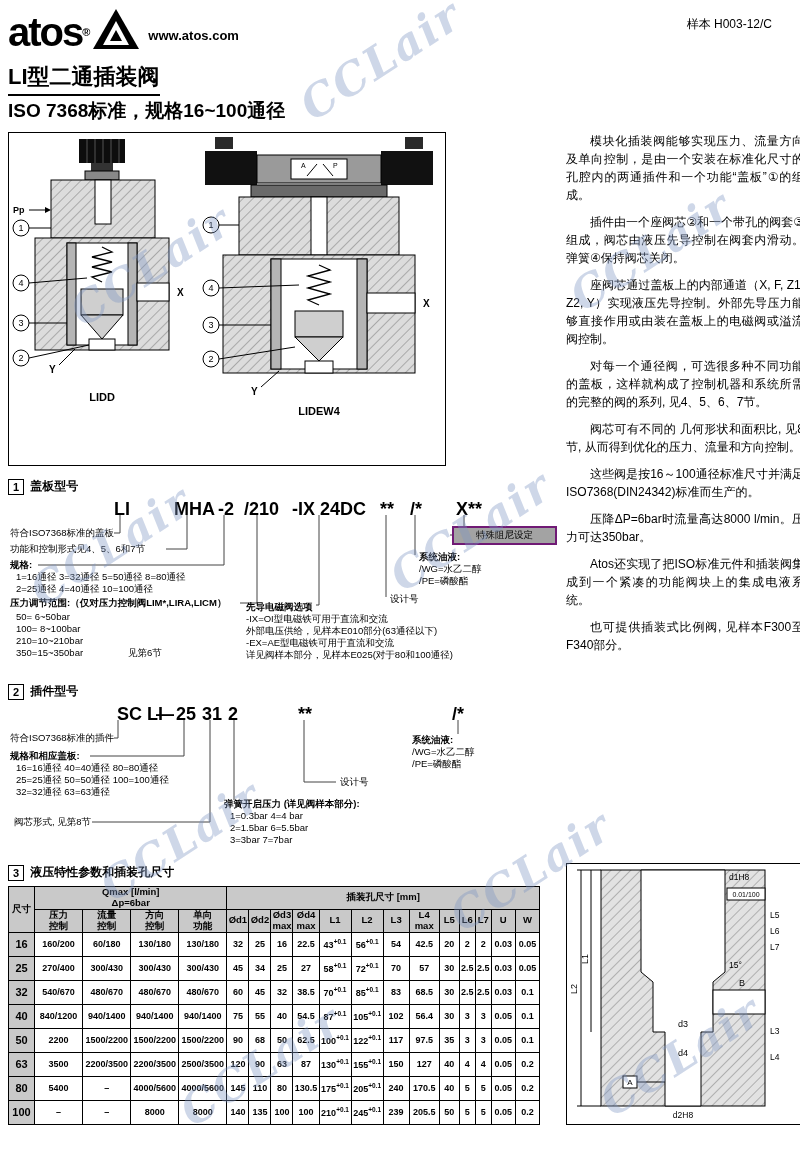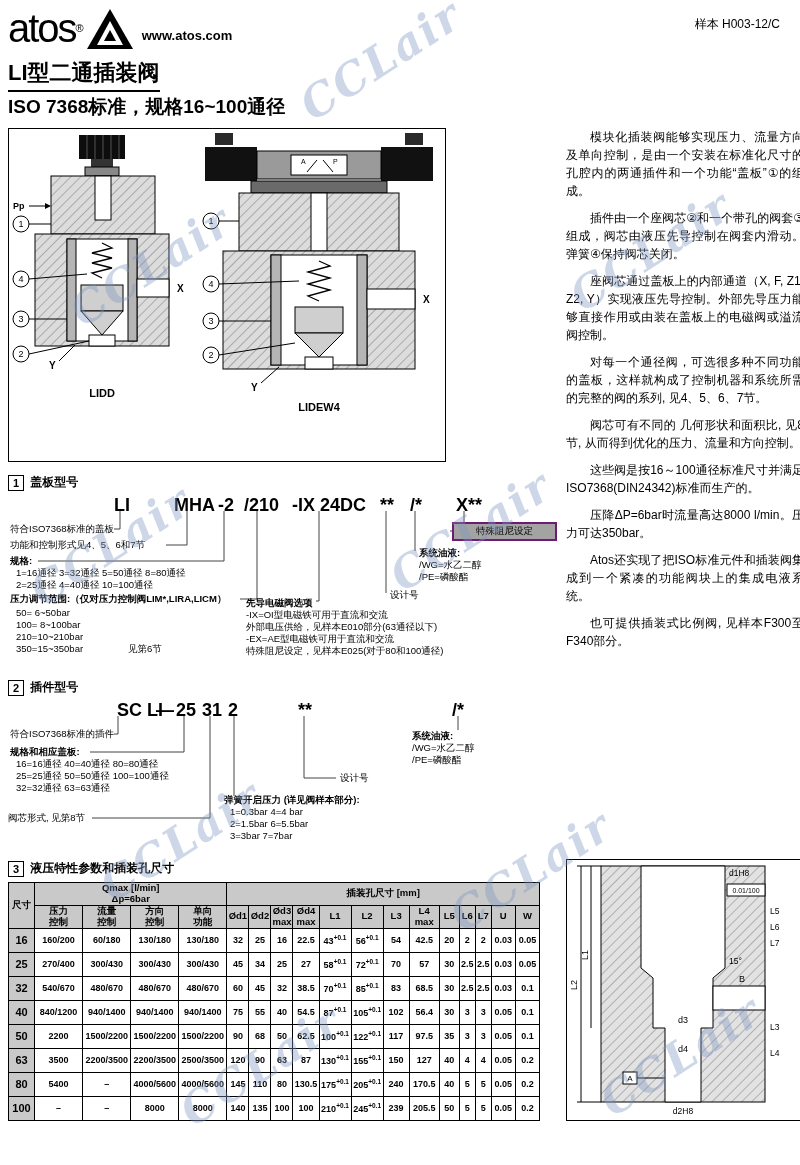--- a/index.html
+++ b/index.html
@@ -6,25 +6,25 @@
   body{width:800px;height:1165px;position:relative;overflow:hidden;
        font-family:"Liberation Sans","DejaVu Sans",sans-serif;color:#000;}
   .page{position:relative;width:800px;height:1165px;padding:6px 4px 0 8px;box-sizing:border-box;}
 
   
   .wm{position:absolute;font:italic bold 44px "DejaVu Serif",serif;color:rgba(125,150,195,.38);
       transform:rotate(-33deg);letter-spacing:2px;pointer-events:none;z-index:30;}
 
   
   .hdr{display:flex;align-items:flex-start;}
-  .brand{font-size:40px;font-weight:normal;letter-spacing:-2px;line-height:44px;}
+  .brand{font-size:40px;font-weight:bold;letter-spacing:-2px;line-height:52px;}
   .reg{font-size:11px;vertical-align:top;}
   .logo-tri{margin-left:4px;margin-top:2px;}
   .site{font-size:13px;font-weight:bold;margin-left:8px;margin-top:22px;}
-  .doccode{margin-left:auto;font-size:12px;margin-top:10px;margin-right:16px;}
+  .doccode{margin-left:auto;font-size:12px;margin-top:10px;margin-right:24px;}
 
   
   .titleblock{margin-top:4px;}
   .title-main{display:inline-block;font-size:22px;font-weight:bold;border-bottom:2px solid #000;padding-bottom:2px;}
   .title-sub{font-size:19px;font-weight:bold;margin-top:2px;}
 
   
   .columns{display:flex;gap:10px;margin-top:8px;align-items:stretch;}
   .left-col{flex:0 0 548px;width:548px;}
   .right-col{flex:1;display:flex;flex-direction:column;font-size:12px;}
@@ -249,21 +249,21 @@
 
           <span class="lbl box-lbl" style="left:444px;top:27px;">特殊阻尼设定</span>
           <span class="lbl b" style="left:411px;top:52px;">系统油液:</span>
           <span class="lbl" style="left:411px;top:64px;">/WG=水乙二醇</span>
           <span class="lbl" style="left:411px;top:76px;">/PE=磷酸酯</span>
           <span class="lbl" style="left:382px;top:94px;">设计号</span>
           <span class="lbl b" style="left:238px;top:102px;">先导电磁阀选项</span>
           <span class="lbl" style="left:238px;top:114px;">-IX=OI型电磁铁可用于直流和交流</span>
           <span class="lbl" style="left:238px;top:126px;">外部电压供给，见样本E010部分(63通径以下)</span>
           <span class="lbl" style="left:238px;top:138px;">-EX=AE型电磁铁可用于直流和交流</span>
-          <span class="lbl" style="left:238px;top:150px;">特殊阻尼设定，见样本E025(对于80和100通径)</span>
+          <span class="lbl" style="left:238px;top:150px;">详见阀样本部分，见样本E025(对于80和100通径)</span>
         </div>
       </div>
 
       <div class="section">
         <div class="sec-head">
           <span class="sec-num">2</span>
           <span>插件型号</span>
         </div>
         <div class="diagram" style="height:148px;">
           <svg class="connectors" width="548" height="148">
@@ -282,21 +282,21 @@
           <span class="code" style="left:194px;">31</span>
           <span class="code" style="left:220px;">2</span>
           <span class="code" style="left:290px;">**</span>
           <span class="code" style="left:444px;">/*</span>
 
           <span class="lbl" style="left:2px;top:28px;">符合ISO7368标准的插件</span>
           <span class="lbl b" style="left:2px;top:46px;">规格和相应盖板:</span>
           <span class="lbl" style="left:8px;top:58px;">16=16通径  40=40通径  80=80通径</span>
           <span class="lbl" style="left:8px;top:70px;">25=25通径  50=50通径  100=100通径</span>
           <span class="lbl" style="left:8px;top:82px;">32=32通径  63=63通径</span>
-          <span class="lbl" style="left:0;top:112px;">阀芯形式, 见第8节</span>
+          <span class="lbl" style="left:6px;top:112px;">阀芯形式, 见第8节</span>
 
           <span class="lbl b" style="left:404px;top:30px;">系统油液:</span>
           <span class="lbl" style="left:404px;top:42px;">/WG=水乙二醇</span>
           <span class="lbl" style="left:404px;top:54px;">/PE=磷酸酯</span>
           <span class="lbl" style="left:332px;top:72px;">设计号</span>
           <span class="lbl b" style="left:216px;top:94px;">弹簧开启压力 (详见阀样本部分):</span>
           <span class="lbl" style="left:222px;top:106px;">1=0.3bar   4=4   bar</span>
           <span class="lbl" style="left:222px;top:118px;">2=1.5bar   6=5.5bar</span>
           <span class="lbl" style="left:222px;top:130px;">3=3bar     7=7bar</span>
         </div>

